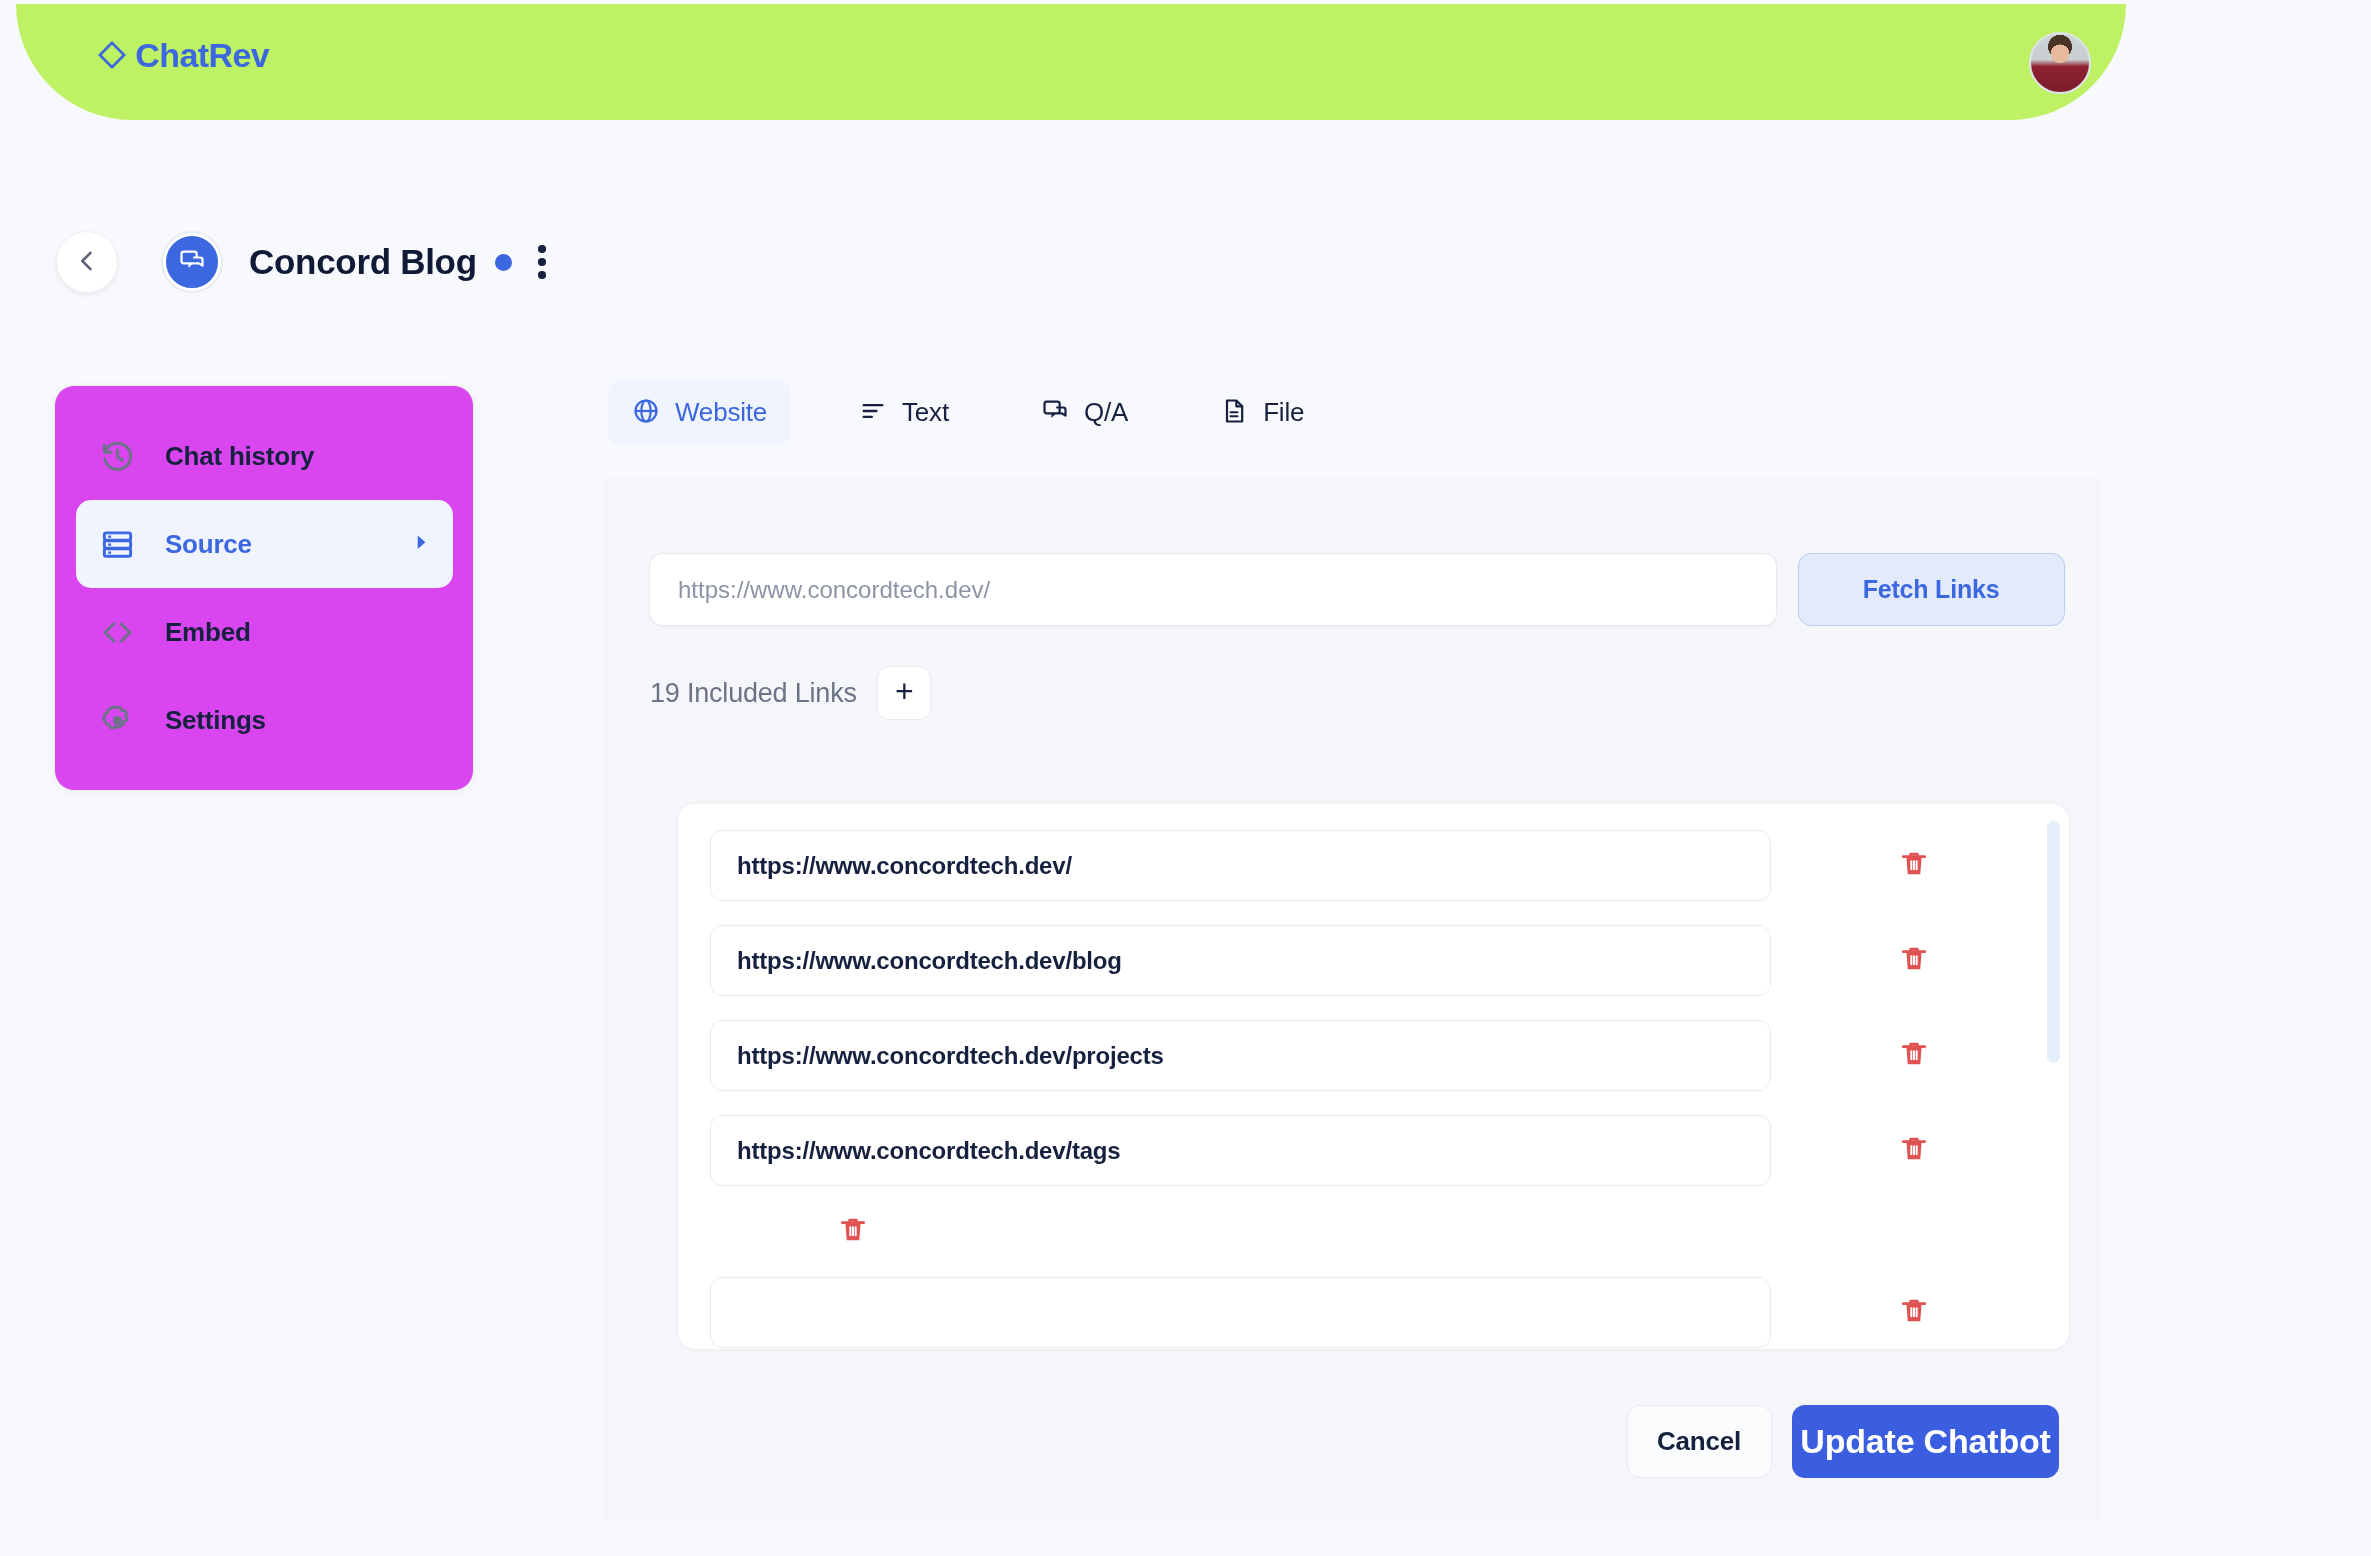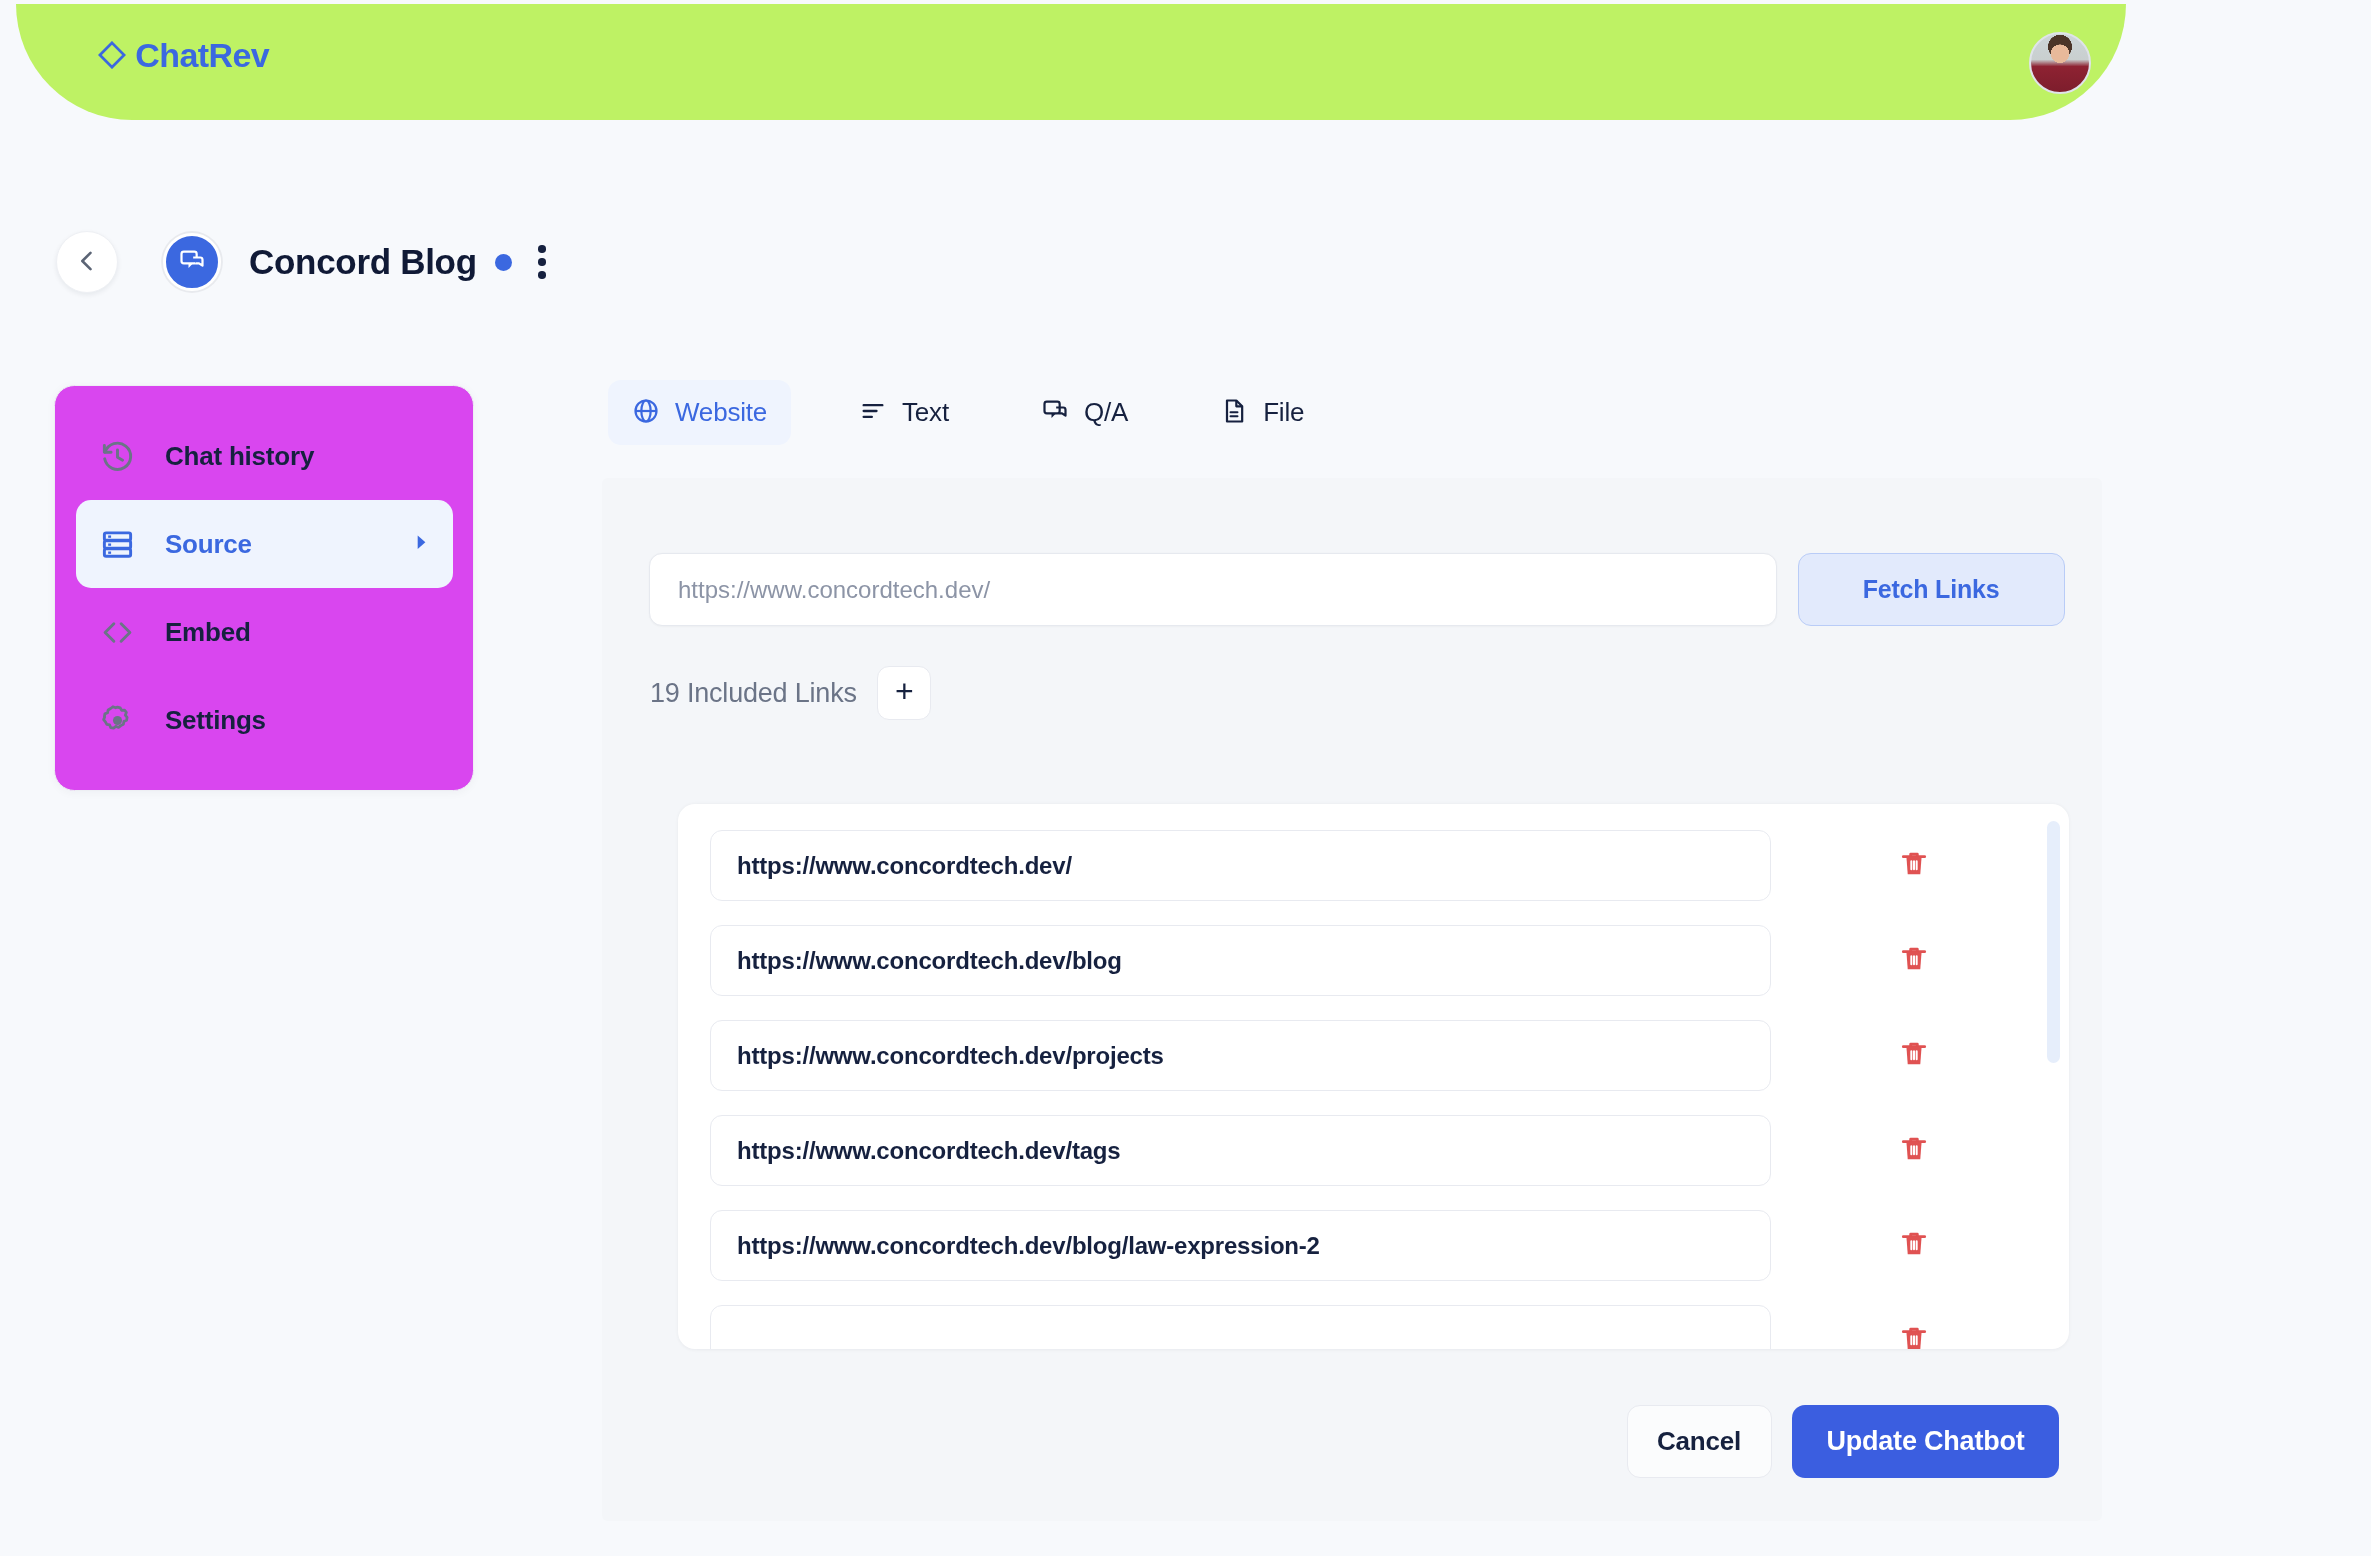--- a/index.html
+++ b/index.html
@@ -192,21 +192,21 @@
     border-radius: 13px;
     font-family: "Liberation Sans", sans-serif;
     font-size: 26px; font-weight: 700; color: #16213f;
     cursor: pointer; letter-spacing: -0.2px;
   }
   .update-btn {
     width: 267px; height: 73px;
     background: #3b5ee0; border: none;
     border-radius: 13px;
     font-family: "Liberation Sans", sans-serif;
-    font-size: 27px; font-weight: 700; color: #ffffff;
+    font-size: 34px; font-weight: 700; color: #ffffff;
     cursor: pointer; letter-spacing: -0.2px;
   }
 </style>
 </head>
 <body>
 
 <div class="topbar">
   <div class="brand">
     <span class="brand-diamond">
       <svg width="28" height="28" viewBox="0 0 30 30">
@@ -407,21 +407,20 @@
               <path d="M4 6.5 h16" stroke="#e05252" stroke-width="2.1" stroke-linecap="round"></path>
               <path d="M9.5 6.5 V4.6 h5 V6.5" fill="none" stroke="#e05252" stroke-width="2.1" stroke-linejoin="round"></path>
               <path d="M6.3 6.5 h11.4 l-1 13.2 h-9.4 Z" fill="#e05252"></path>
               <path d="M10 10 v6M12 10 v6M14 10 v6" stroke="#ffffff" stroke-width="1.5" stroke-linecap="round"></path>
             </svg>
           </span>
         </button>
       </div>
 
       <div class="link-row">
-        <input class="link-input" type="text" value="https://www.concordtech.dev/blog/law-expression-2" style="">
         <button class="trash-btn">
           <span>
             <svg width="32" height="32" viewBox="0 0 24 24">
               <path d="M4 6.5 h16" stroke="#e05252" stroke-width="2.1" stroke-linecap="round"></path>
               <path d="M9.5 6.5 V4.6 h5 V6.5" fill="none" stroke="#e05252" stroke-width="2.1" stroke-linejoin="round"></path>
               <path d="M6.3 6.5 h11.4 l-1 13.2 h-9.4 Z" fill="#e05252"></path>
               <path d="M10 10 v6M12 10 v6M14 10 v6" stroke="#ffffff" stroke-width="1.5" stroke-linecap="round"></path>
             </svg>
           </span>
         </button>

